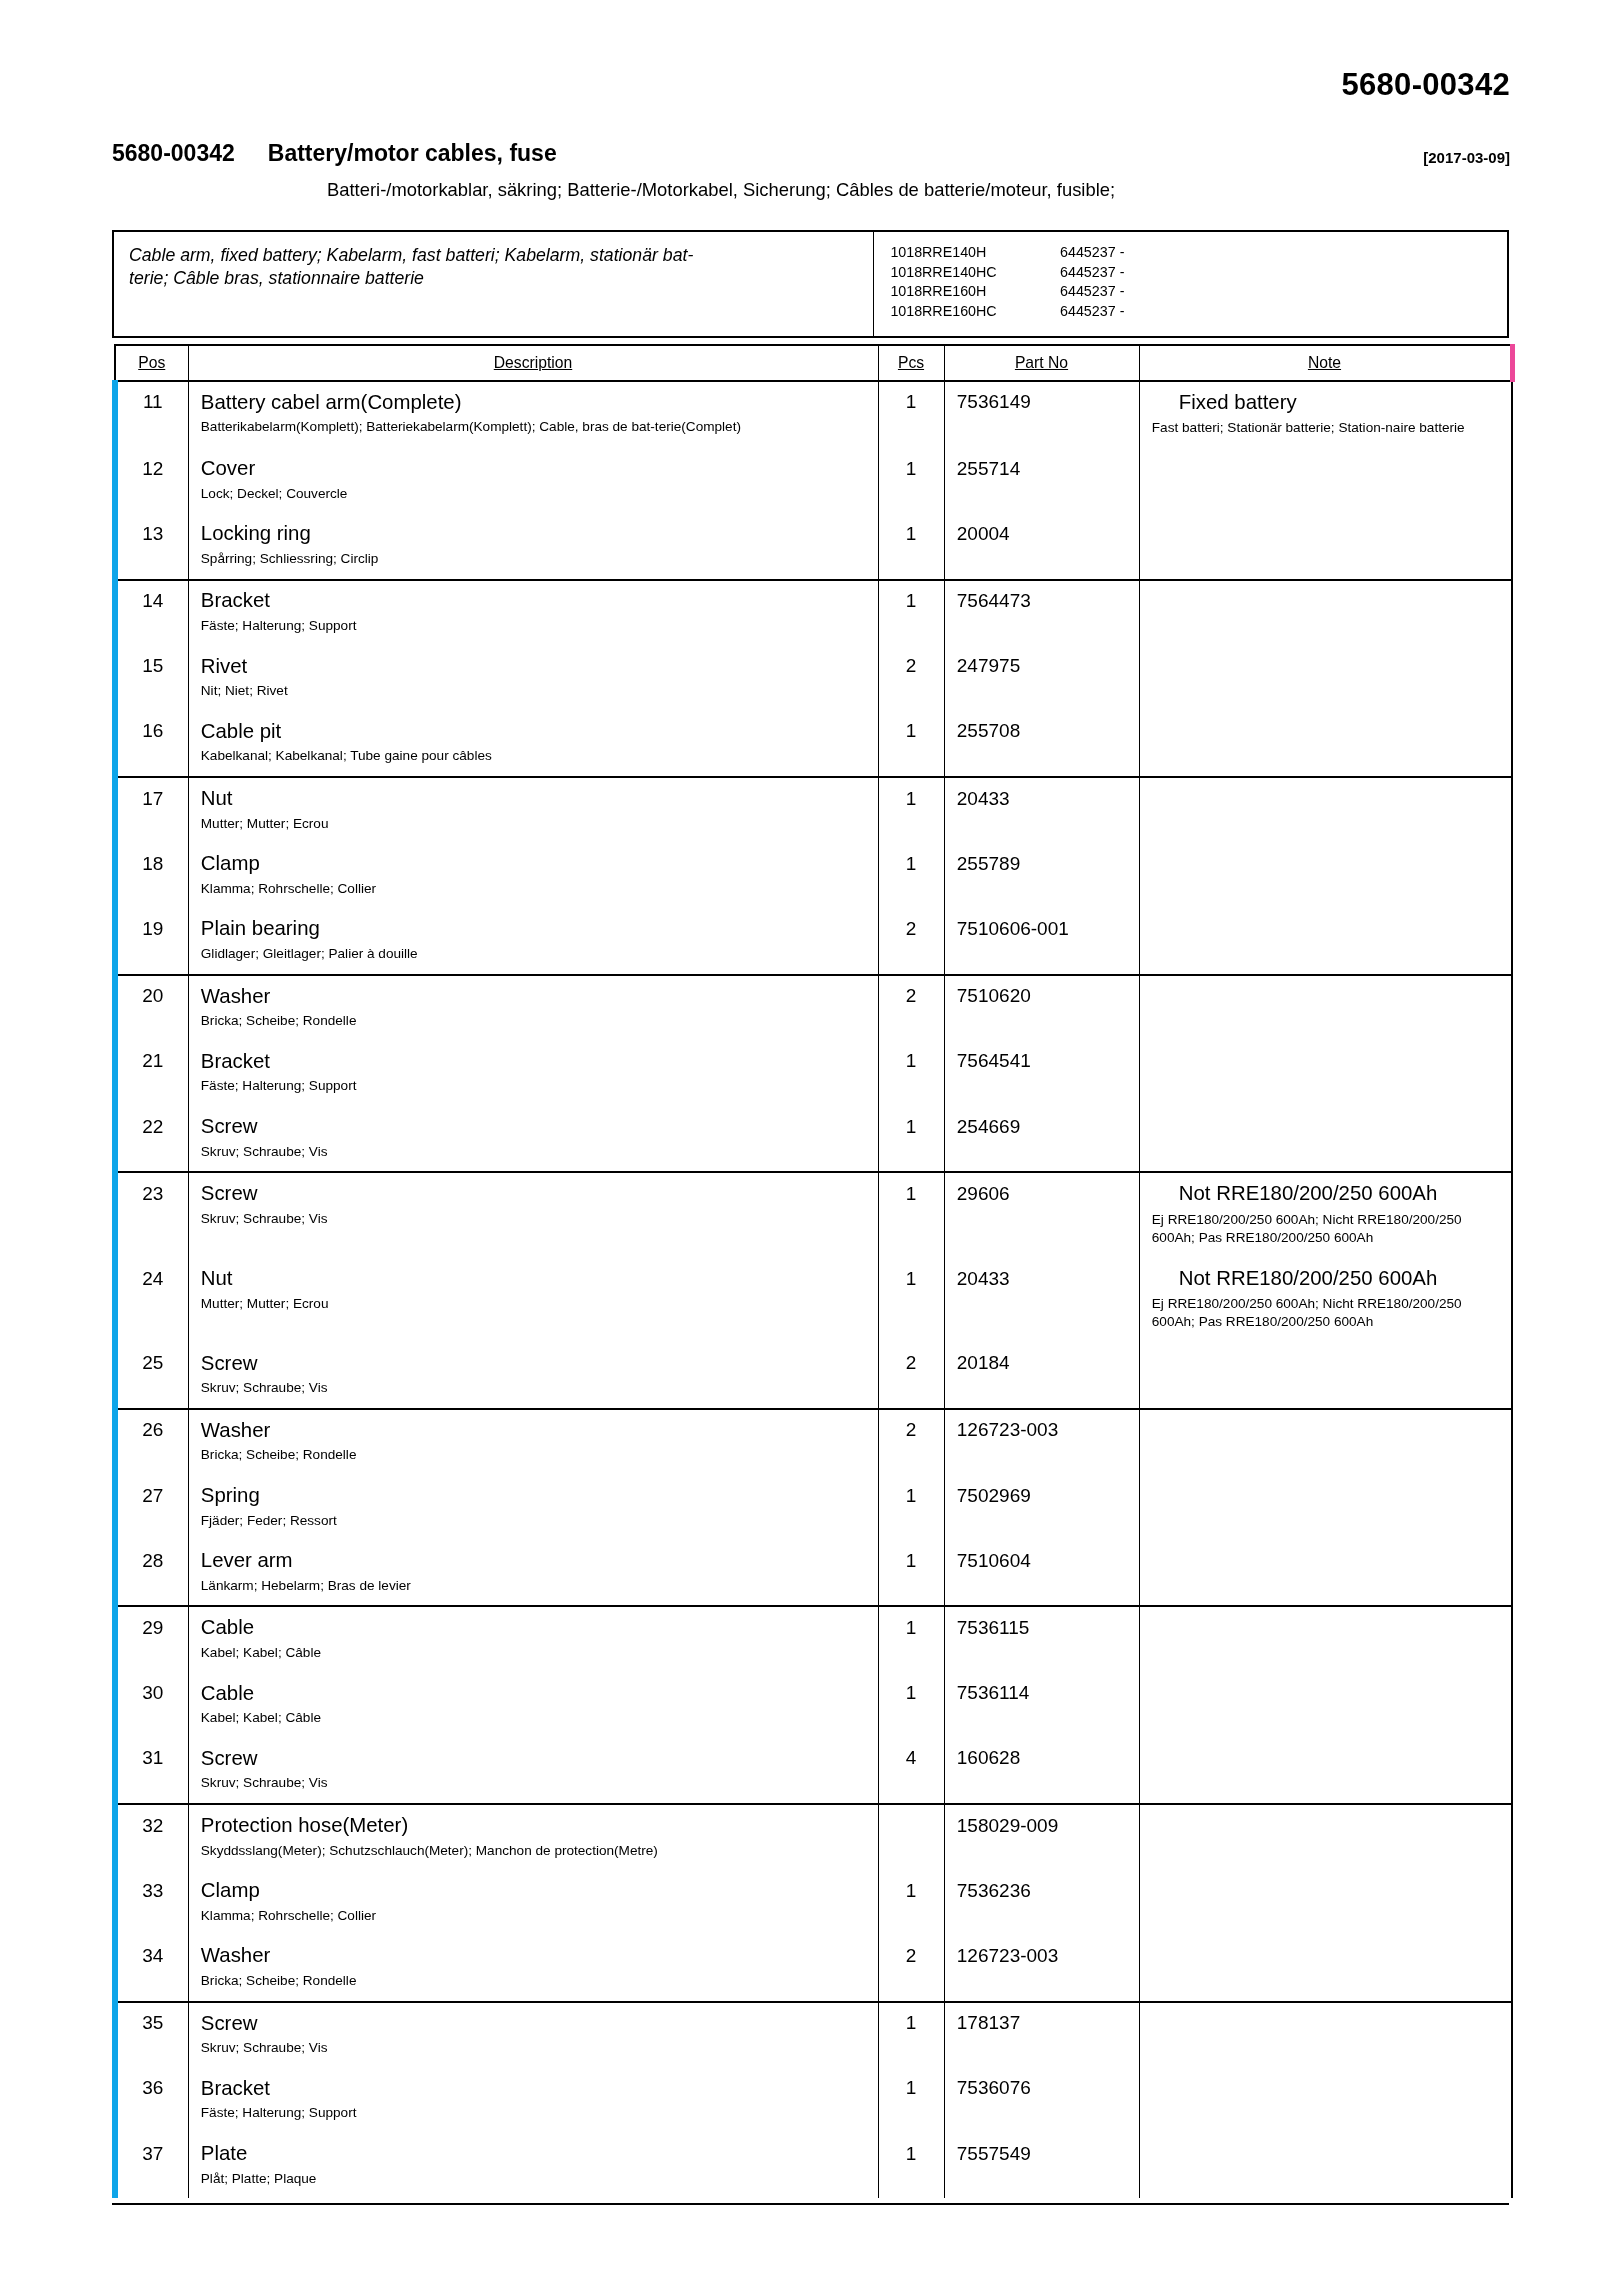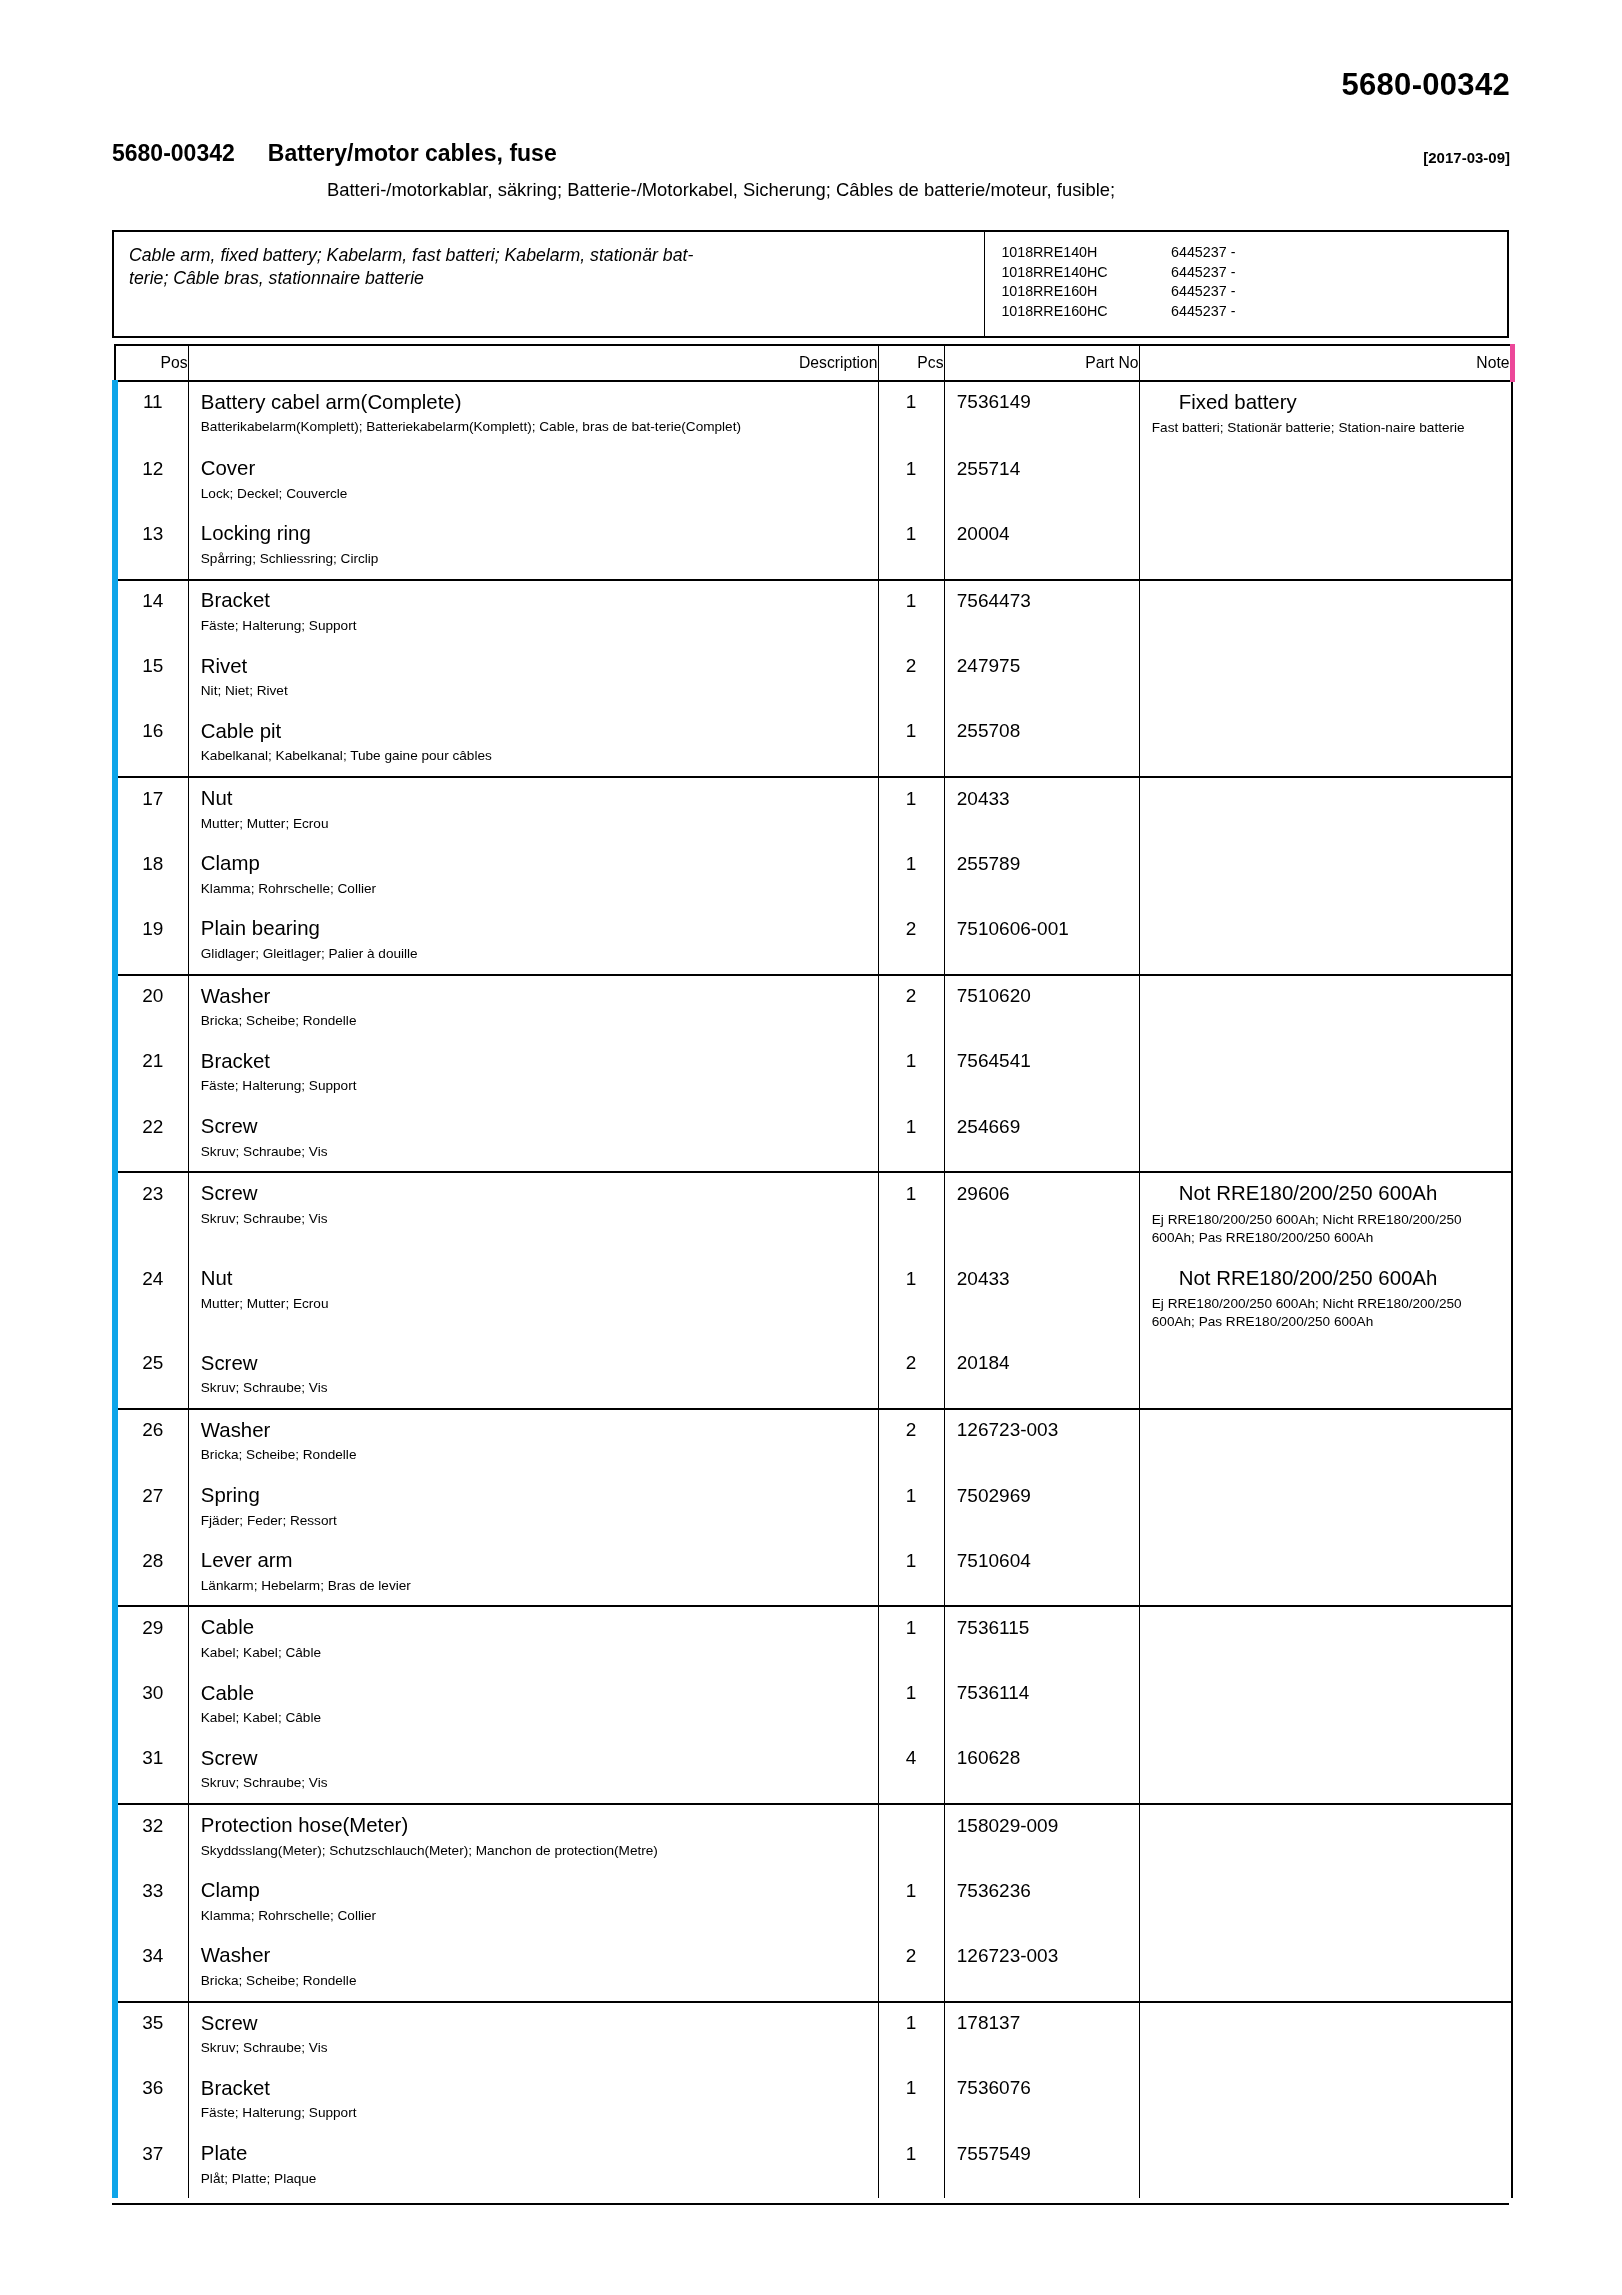--- a/index.html
+++ b/index.html
@@ -32,21 +32,21 @@
     font-size:18.4px; white-space:nowrap;
   }
 
   
   .variant-box {
     position:absolute; left:112px; top:230px; width:1397px;
     border:2px solid #000; box-sizing:border-box;
     display:flex; min-height:108px;
   }
   .variant-desc {
-    width:871px; box-sizing:border-box;
+    width:760px; box-sizing:border-box;
     padding:12.3px 15px 6.8px 15px;
     font-style:italic; font-size:17.7px; line-height:1.28;
     border-right:1.4px solid #000;
   }
   .variant-models {
     flex:1; box-sizing:border-box; padding:11px 0 6.8px 0;
     font-size:14.3px; line-height:1.38;
   }
   .vm-row { display:flex; }
   .vm-year { width:48px; padding-left:16.4px; box-sizing:border-box; }
@@ -58,24 +58,24 @@
     position:absolute; left:112px; top:344px; width:1397px;
     border-collapse:collapse; table-layout:fixed;
   }
   table.parts col.c-pos   { width:73px; }
   table.parts col.c-desc  { width:690px; }
   table.parts col.c-pcs   { width:66px; }
   table.parts col.c-part  { width:195px; }
   table.parts col.c-note  { width:373px; }
 
   table.parts th {
-    font-size:15.7px; font-weight:normal; text-align:right;
+    font-size:15.7px; font-weight:normal; text-align:center;
     padding:7.5px 0 8.2px 0;
     border-left:1.4px solid #000; border-right:1.4px solid #000;
-    border-top:2px solid #000; border-bottom:1.4px solid #000;
+    border-top:2px solid #000; border-bottom:1.4px solid #000;text-decoration:underline;
   }
   table.parts th:first-child { border-left:2px solid #000; }
   table.parts th:last-child  { border-right:5px solid #ec4899; }
 
   table.parts td {
     border-left:1.4px solid #000; border-right:1.4px solid #000;
     vertical-align:top; background:#fff;
   }
   table.parts td:first-child { border-left:6px solid #0ea5e9; }
   table.parts td:last-child  { border-right:2px solid #000; }

